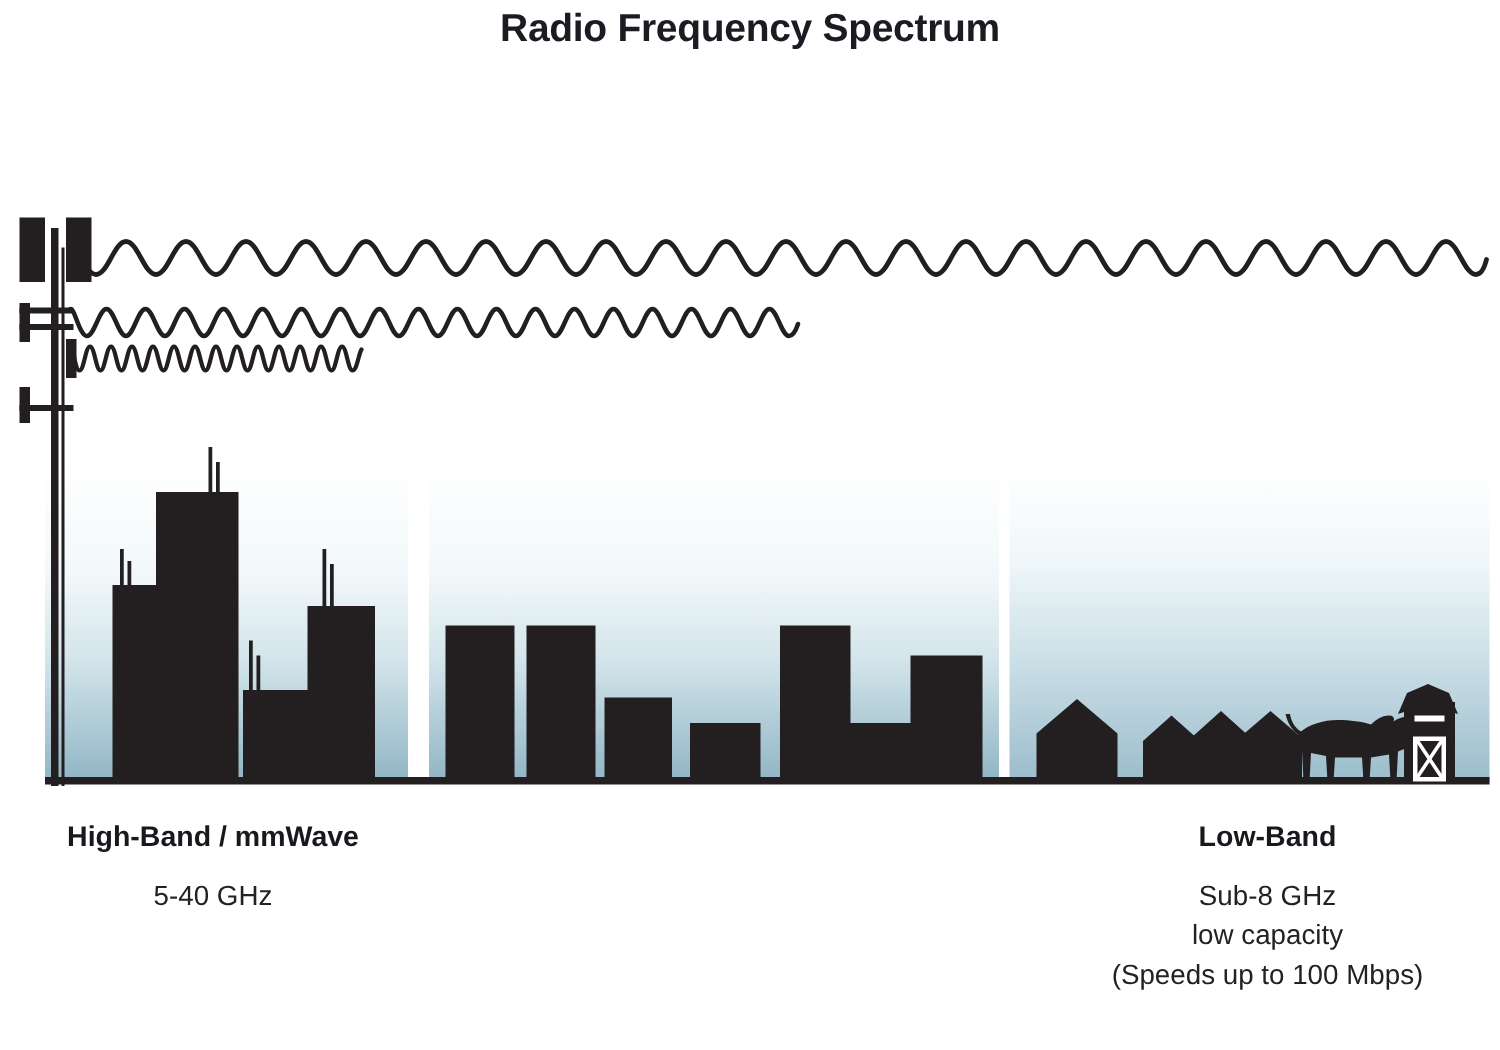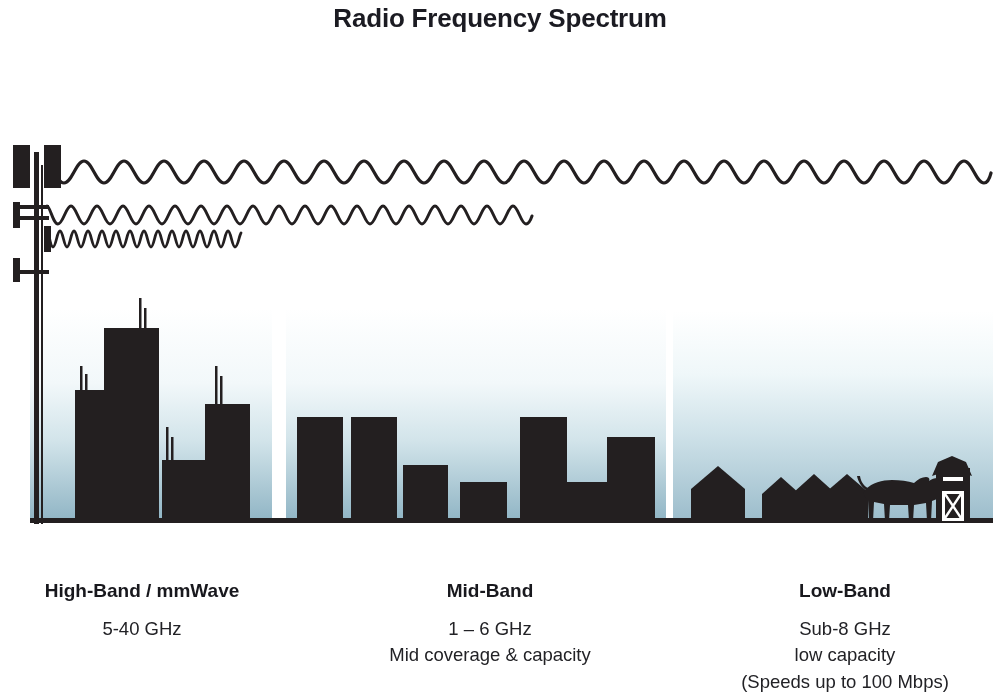--- a/index.html
+++ b/index.html
@@ -36,21 +36,20 @@
   #scene {
     position: absolute;
     top: 0;
     left: 0;
   }
 
   
   .caption-col {
     position: absolute;
     text-align: center;
-    margin-top: 32px;
   }
   .band-title {
     font-size: 19px;
     font-weight: bold;
     color: #18181d;
     white-space: nowrap;
   }
   .band-lines {
     margin-top: 14px;
     font-size: 18.5px;
@@ -244,27 +243,20 @@
     </g>
   </svg>
 
   <div id="col-high" class="caption-col">
     <div class="band-title">High-Band / mmWave</div>
     <div class="band-lines">
       <div>5-40 GHz</div>
     </div>
   </div>
 
-  <div id="col-mid" class="caption-col">
-    <div class="band-title">Mid-Band</div>
-    <div class="band-lines">
-      <div>1 – 6 GHz</div>
-      <div>Mid coverage &amp; capacity</div>
-    </div>
-  </div>
 
   <div id="col-low" class="caption-col">
     <div class="band-title">Low-Band</div>
     <div class="band-lines">
       <div>Sub-8 GHz</div>
       <div>low capacity</div>
       <div>(Speeds up to 100 Mbps)</div>
     </div>
   </div>
 

